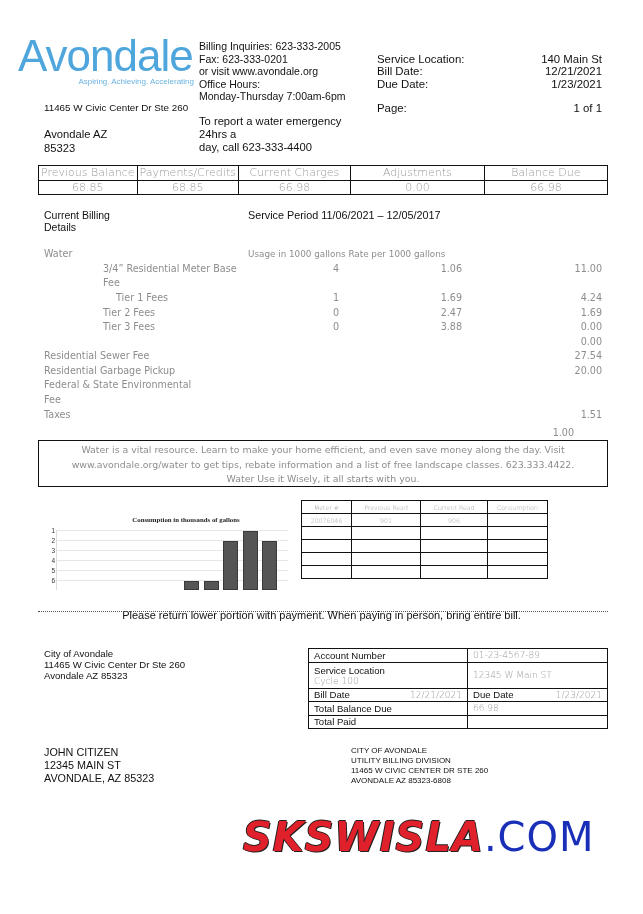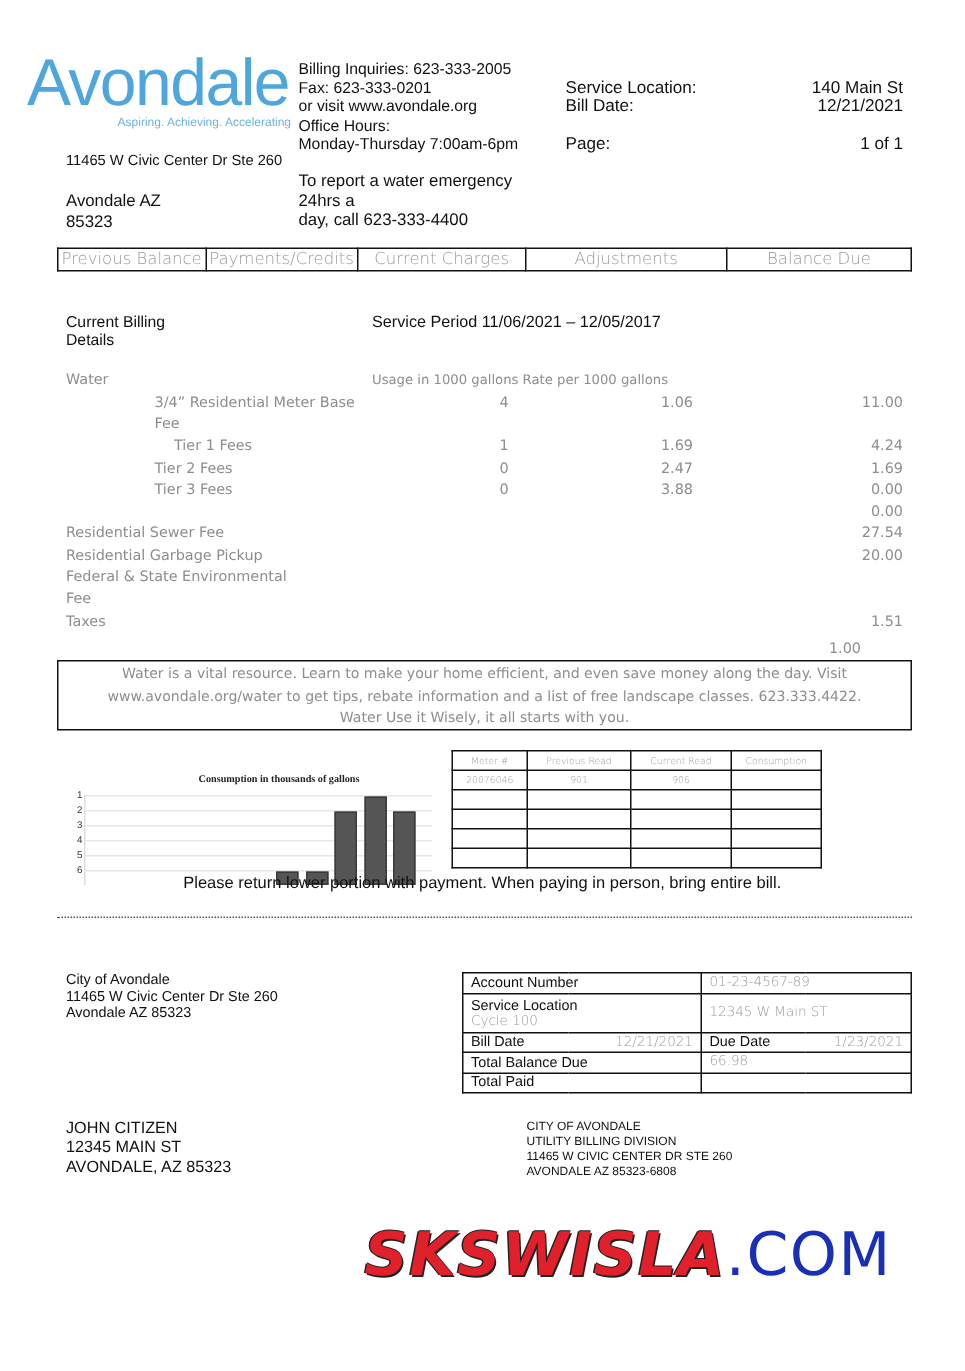--- a/index.html
+++ b/index.html
@@ -41,21 +41,21 @@
     .chart-title { font-family: "Liberation Serif", serif; font-weight: bold; font-size: 6.8px; color: #222; text-align: center; position: absolute; top: 6px; left: 40px; width: 200px; }
     .chart-plot { position: absolute; left: 10px; top: 20px; width: 232px; height: 60px; border-left: 1px solid #ddd; }
     .grid { position: absolute; left: 0; right: 0; height: 0; border-top: 1px solid #e6e6e6; }
     .ytick { position: absolute; left: -10px; font-size: 6.5px; color: #333; width: 8px; text-align: right; }
     .bar { position: absolute; bottom: 0; background: #555; border: 1px solid #3a3a3a; }
 
     
     .meter { left: 301px; top: 500px; width: 247px; }
     .meter td { border: 1px solid #111; height: 13px; font-family: "DejaVu Sans", sans-serif; color: #9a9a9a; font-size: 6.2px; text-align: center; font-weight: 300; }
 
-    .return { left: 0; top: 583px; width: 643px; text-align: center; font-size: 11px; }
+    .return { left: 0; top: 609px; width: 643px; text-align: center; font-size: 11px; }
     .dotline { left: 38px; top: 611px; width: 570px; border-top: 1.3px dotted #555; }
 
     .city-bottom { left: 44px; top: 648px; font-size: 9.6px; line-height: 11.2px; }
 
     .remit { left: 308px; top: 648px; width: 300px; }
     .remit td { border: 1px solid #111; font-size: 9.6px; padding: 0 5px; height: 13.5px; vertical-align: middle; }
     .remit .lbl { font-family: "Liberation Sans", sans-serif; color: #111; }
     .remit .val { font-family: "DejaVu Sans", sans-serif; color: #9a9a9a; font-size: 9px; font-weight: 300; }
 
     .customer { left: 44px; top: 746px; font-size: 10.8px; line-height: 12.8px; }
@@ -93,35 +93,46 @@
 
 <div class="abs acct arial">
   <div class="row">
       <span>Service Location:</span>
       <span>140 Main St</span>
     </div>
   <div class="row">
       <span>Bill Date:</span>
       <span>12/21/2021</span>
     </div>
+  <div class="row">
+      <span>Due Date:</span>
+      <span>1/23/2021</span>
+    </div>
   <div class="gap"></div>
   <div class="row">
       <span>Page:</span>
       <span>1 of 1</span>
     </div>
 </div>
 
 <table class="abs summary">
   <tbody>
       <tr>
     <td style="width:98px">Previous Balance</td>
     <td style="width:100px">Payments/Credits</td>
     <td style="width:112px">Current Charges</td>
     <td style="width:134px">Adjustments</td>
     <td>Balance Due</td>
+  </tr>
+  <tr>
+    <td>68.85</td>
+    <td>68.85</td>
+    <td>66.98</td>
+    <td>0.00</td>
+    <td>66.98</td>
   </tr>
 </tbody>
   </table>
 
 <div class="abs cb-title arial">
   <div>Current Billing</div>
   <div>Details</div>
 </div>
 <div class="abs svc-period arial">Service Period 11/06/2021 – 12/05/2017</div>
 

